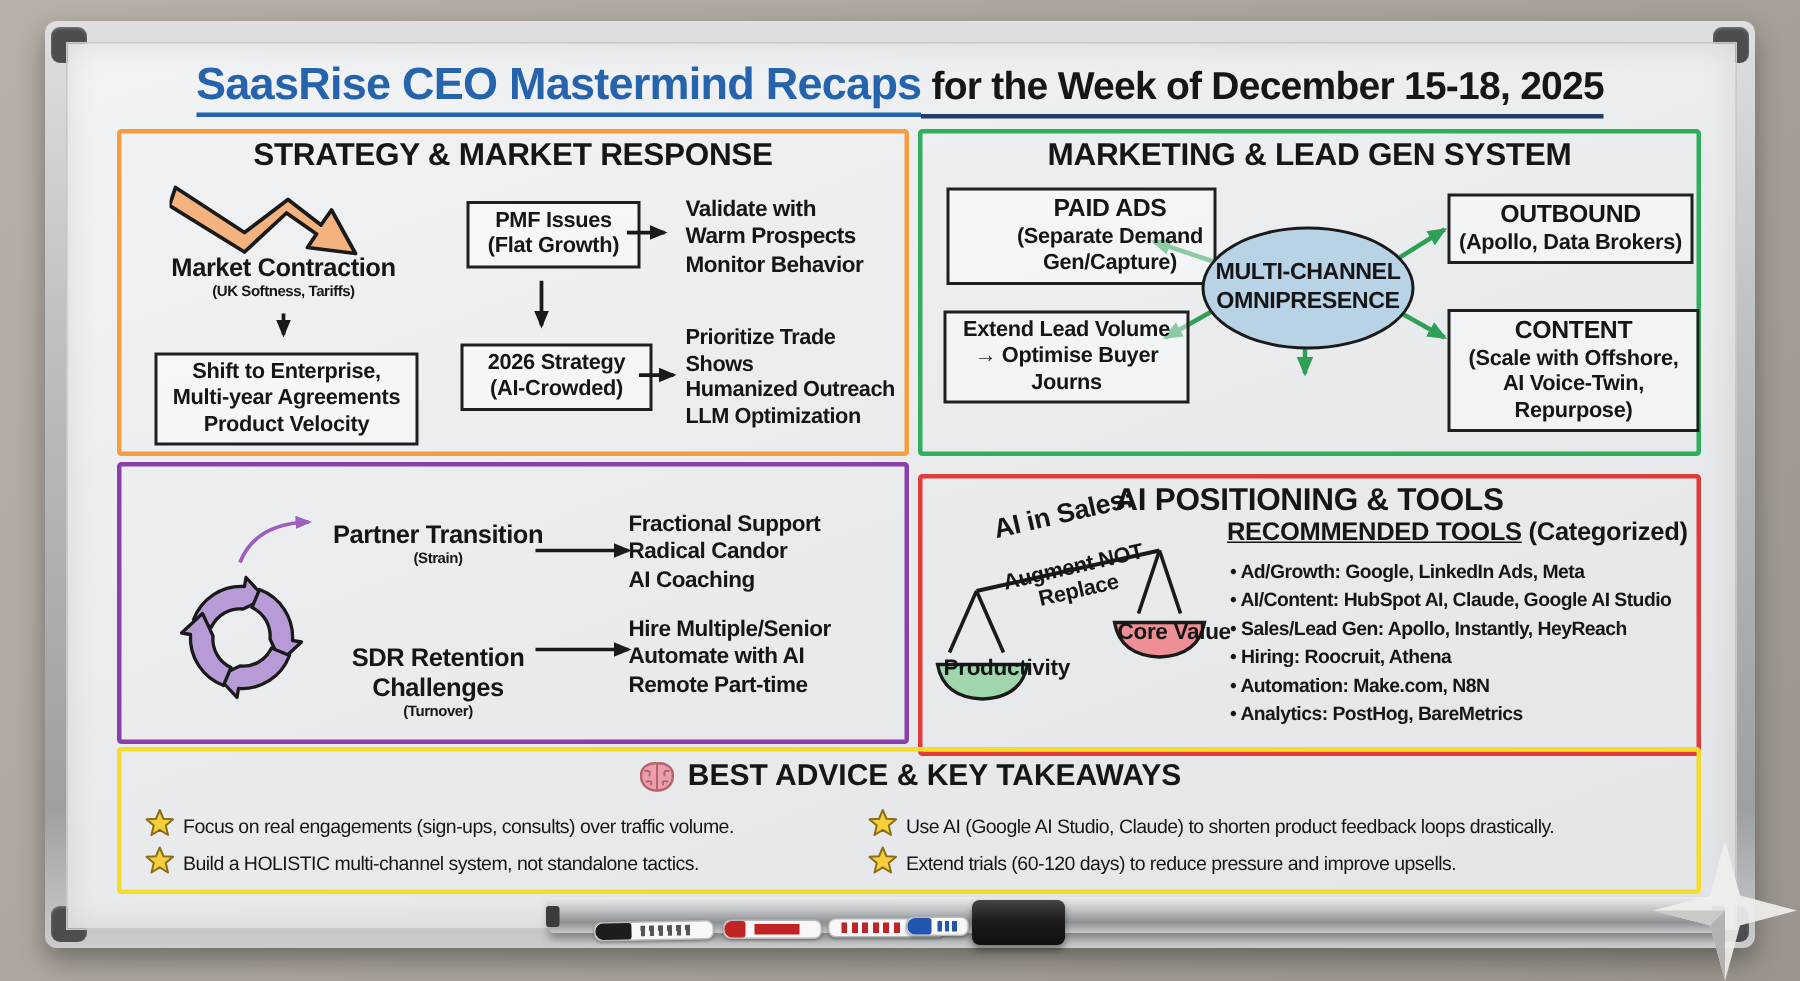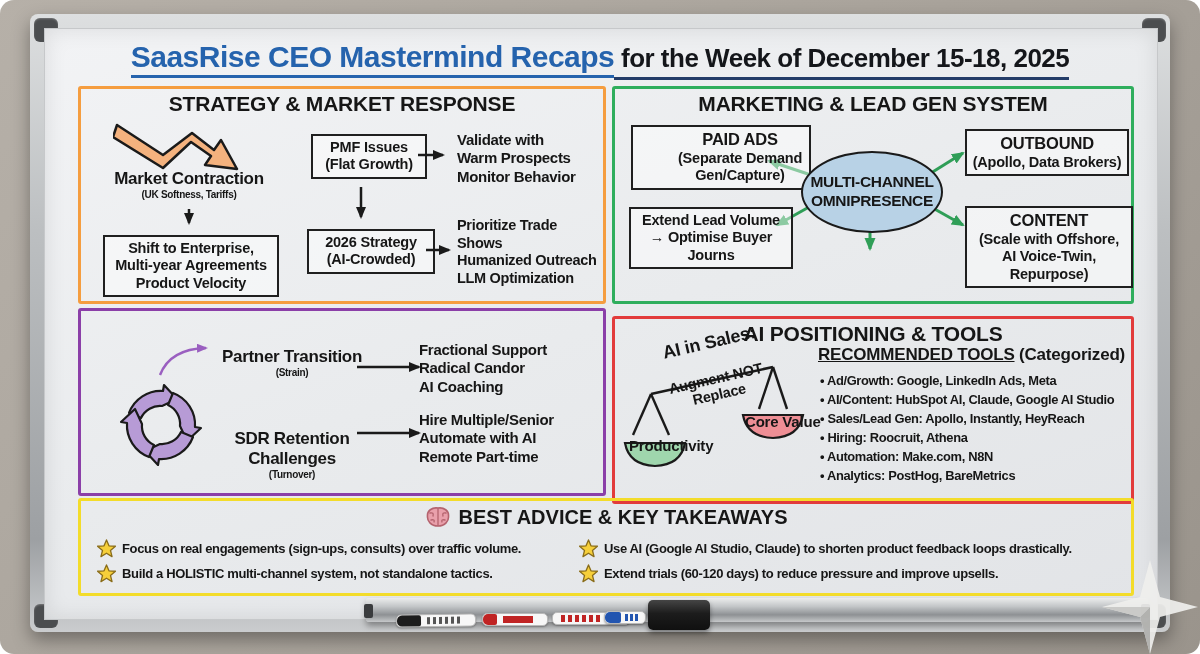--- a/index.html
+++ b/index.html
@@ -1,18 +1,18 @@
 <!DOCTYPE html>
 <html style="--orange: #f59d3f; --green: #2fae5d; --purple: #8b3fa8; --red: #e23b3b; --yellow: #f3dc2a; --blue: #2563ad;"><head>
 <meta charset="utf-8">
 <style>
   html,body{margin:0;padding:0;}
   #scene{position:relative;width:1200px;height:654px;overflow:hidden;
     background:linear-gradient(135deg,#b6b0a8 0%,#a8a29a 55%,#9a948c 100%);
-    font-family:"Liberation Sans",sans-serif;color:#161616;border-radius:14px;}
+    font-family:"Liberation Sans",sans-serif;color:#161616;}
   .abs{position:absolute;}
   
   #frame{left:30px;top:14px;width:1140px;height:618px;border-radius:8px;
     background:linear-gradient(180deg,#dddfe0 0%,#bcbfc1 35%,#9da0a3 85%,#caccce 100%);
     box-shadow:0 8px 18px rgba(0,0,0,.35);}
   .corner{width:24px;height:24px;background:#4b4d4f;border-radius:6px;box-shadow:inset 0 1px 2px rgba(255,255,255,.25);}
   #surface{left:44px;top:28px;width:1112px;height:590px;background:
     linear-gradient(160deg,#f2f3f5 0%,#e9ebed 50%,#e2e4e7 100%);
     border:1px solid #c6c8ca;box-shadow:inset 0 0 22px rgba(0,0,0,.10);}
   
@@ -38,22 +38,22 @@
     display:flex;align-items:center;justify-content:center;text-align:center;
     font-weight:bold;font-size:15.5px;line-height:1.2;letter-spacing:-.3px;}
   
   .rot{transform:rotate(-13deg);transform-origin:left center;display:inline-block;}
   #tools-head{position:absolute;left:203px;top:26px;font-size:17px;font-weight:bold;letter-spacing:-.2px;}
   #tools-head .u{text-decoration:underline;}
   .tools-li{position:absolute;left:205px;font-size:12.9px;font-weight:bold;letter-spacing:-.35px;white-space:nowrap;}
   .tools-li::before{content:"• ";}
   .scale-word{position:absolute;font-weight:bold;letter-spacing:-.2px;}
   
-  .adv-item{position:absolute;display:flex;align-items:center;gap:6px;font-size:13px;font-weight:bold;letter-spacing:-.35px;white-space:nowrap;}
-  #adv-head{position:absolute;top:5px;left:0;width:100%;display:flex;align-items:flex-start;justify-content:center;gap:8px;font-size:20px;font-weight:bold;}
+  .adv-item{position:absolute;display:flex;align-items:flex-end;gap:6px;font-size:13px;font-weight:normal;letter-spacing:-.35px;white-space:nowrap;}
+  #adv-head{position:absolute;top:5px;left:0;width:100%;display:flex;align-items:flex-end;justify-content:center;gap:8px;font-size:20px;font-weight:bold;}
   
   #tray{left:366px;top:598px;width:782px;height:24px;border-radius:3px;
     background:linear-gradient(180deg,#eceded 0%,#c3c6c8 35%,#8e9194 70%,#c6c8ca 100%);
     box-shadow:0 4px 6px rgba(0,0,0,.35);}
   .tray-cap{position:absolute;top:6px;width:9px;height:14px;background:#3a3c3e;border-radius:2px;}
   .pen{position:absolute;height:11px;border-radius:5px;background:#f7f7f7;border:1px solid #b9b9b9;box-shadow:0 1px 2px rgba(0,0,0,.3);}
   .pen .cap{position:absolute;left:0;top:0;bottom:0;width:24px;border-radius:5px 2px 2px 5px;}
   .pen .band{position:absolute;top:2px;bottom:2px;}
   #eraser{left:648px;top:600px;width:62px;height:30px;border-radius:5px;
     background:linear-gradient(180deg,#454545 0%,#1c1c1c 45%,#101010 100%);box-shadow:0 3px 5px rgba(0,0,0,.4);}

